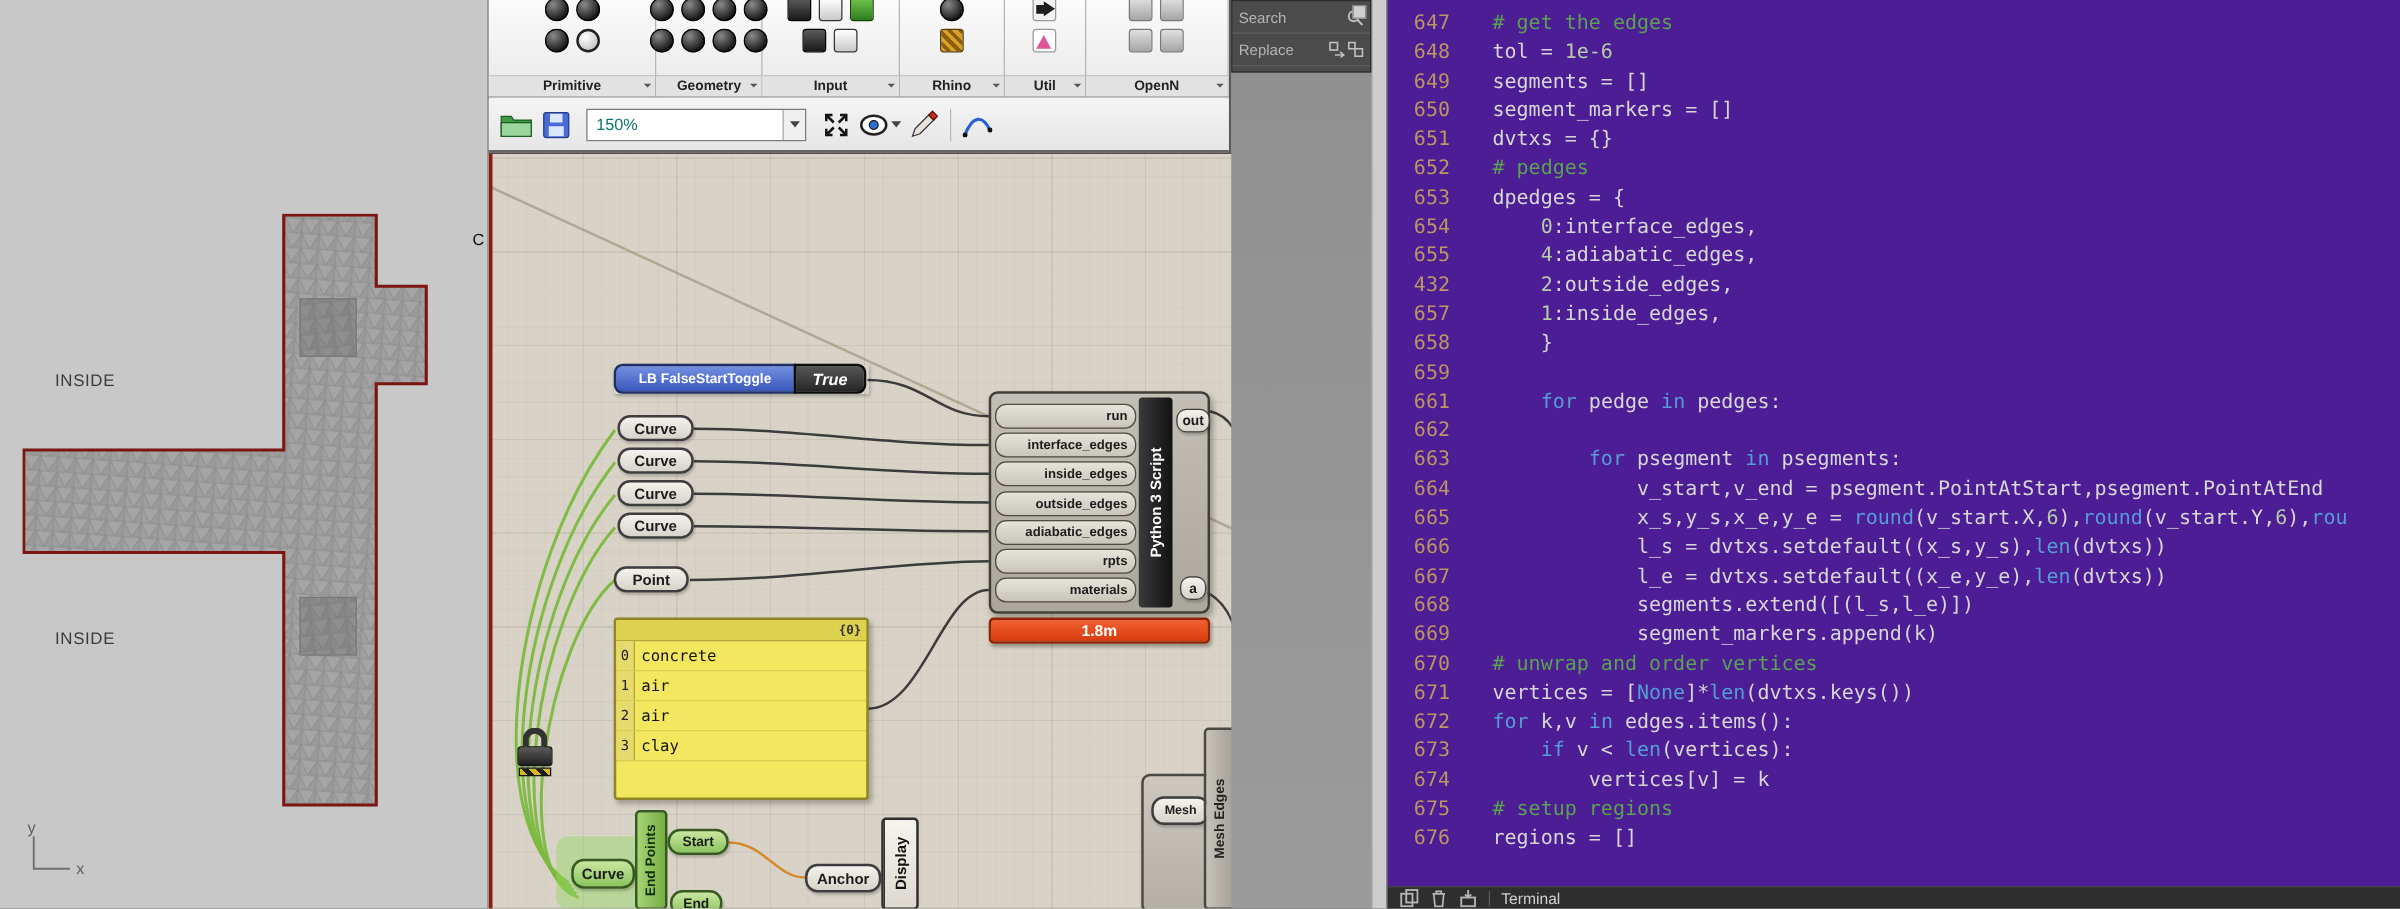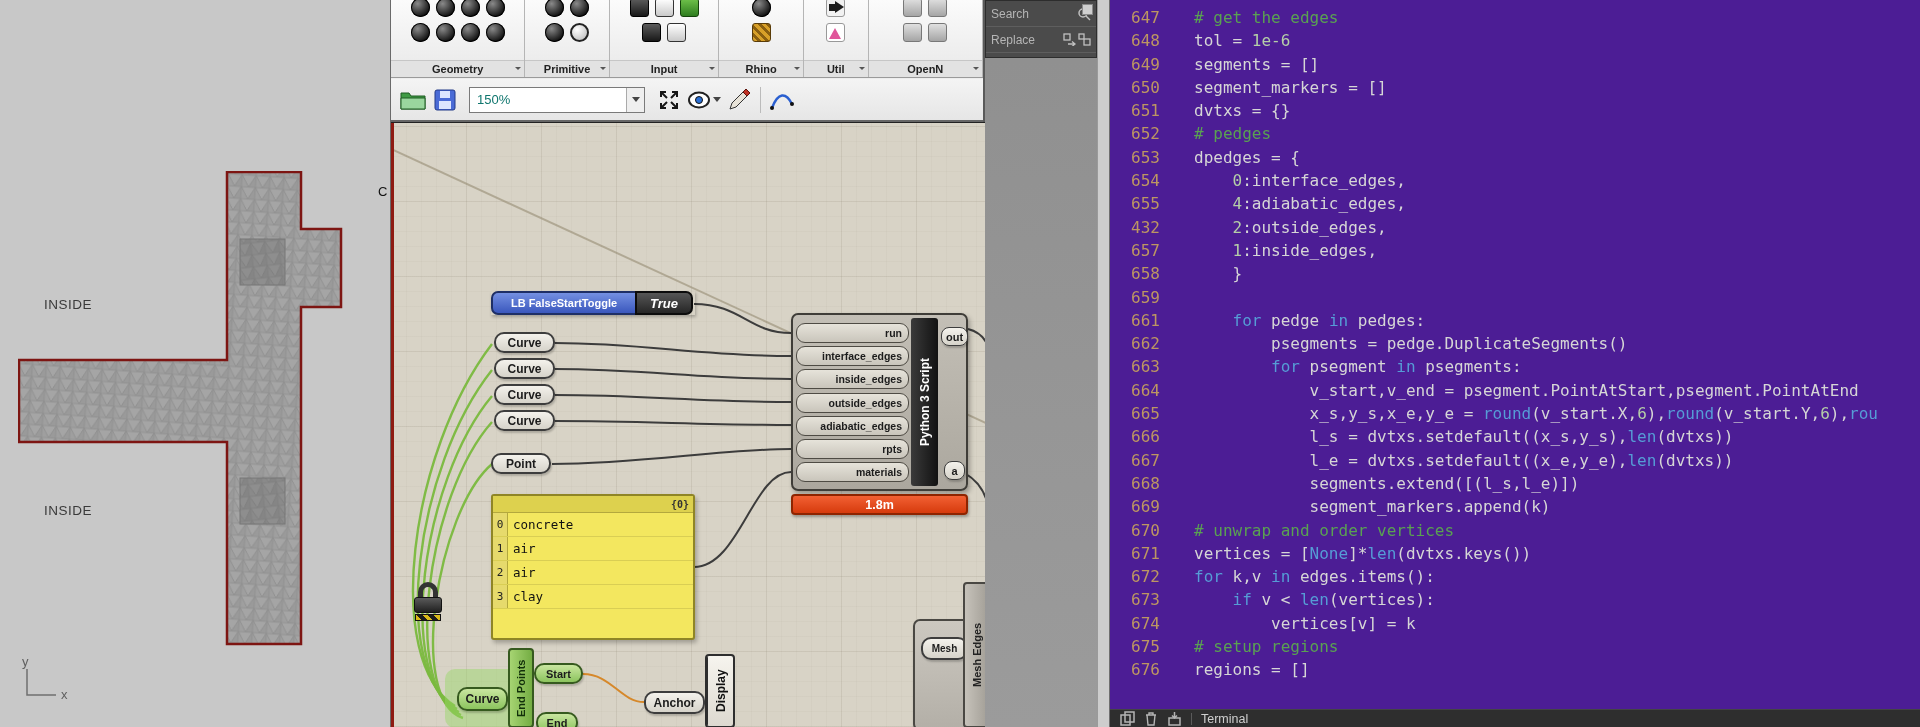--- a/index.html
+++ b/index.html
@@ -161,44 +161,44 @@
     <div class="c-label">C</div>
   </div>
 
   <div class="gh">
     <div class="gh-tabs">
         <div class="gh-tab">
           <div class="tab-icons">
             <div class="icon-row">
               <span class="ticon dc"></span>
               <span class="ticon dc"></span>
+            </div>
+            <div class="icon-row">
+              <span class="ticon dc"></span>
+              <span class="ticon wc"></span>
+            </div>
+          </div>
+          <div class="tab-label">Primitive</div>
+        </div>
+        <div class="gh-tab">
+          <div class="tab-icons">
+            <div class="icon-row">
+              <span class="ticon dc"></span>
+              <span class="ticon dc"></span>
               <span class="ticon dc"></span>
               <span class="ticon dc"></span>
             </div>
             <div class="icon-row">
               <span class="ticon dc"></span>
               <span class="ticon dc"></span>
               <span class="ticon dc"></span>
               <span class="ticon dc"></span>
             </div>
           </div>
           <div class="tab-label">Geometry</div>
-        </div>
-        <div class="gh-tab">
-          <div class="tab-icons">
-            <div class="icon-row">
-              <span class="ticon dc"></span>
-              <span class="ticon dc"></span>
-            </div>
-            <div class="icon-row">
-              <span class="ticon dc"></span>
-              <span class="ticon wc"></span>
-            </div>
-          </div>
-          <div class="tab-label">Primitive</div>
         </div>
         <div class="gh-tab">
           <div class="tab-icons">
             <div class="icon-row">
               <span class="ticon ds"></span>
               <span class="ticon ws"></span>
               <span class="ticon gs"></span>
             </div>
             <div class="icon-row">
               <span class="ticon ds"></span>
@@ -444,21 +444,21 @@
         <div class="cl"><span class="ln">651</span><span class="lt"><span class="tok-p">dvtxs = {}</span></span></div>
         <div class="cl"><span class="ln">652</span><span class="lt"><span class="tok-c"># pedges</span></span></div>
         <div class="cl"><span class="ln">653</span><span class="lt"><span class="tok-p">dpedges = {</span></span></div>
         <div class="cl"><span class="ln">654</span><span class="lt"><span class="tok-p">    </span><span class="tok-n">0</span><span class="tok-p">:interface_edges,</span></span></div>
         <div class="cl"><span class="ln">655</span><span class="lt"><span class="tok-p">    </span><span class="tok-n">4</span><span class="tok-p">:adiabatic_edges,</span></span></div>
         <div class="cl"><span class="ln">432</span><span class="lt"><span class="tok-p">    </span><span class="tok-n">2</span><span class="tok-p">:outside_edges,</span></span></div>
         <div class="cl"><span class="ln">657</span><span class="lt"><span class="tok-p">    </span><span class="tok-n">1</span><span class="tok-p">:inside_edges,</span></span></div>
         <div class="cl"><span class="ln">658</span><span class="lt"><span class="tok-p">    }</span></span></div>
         <div class="cl"><span class="ln">659</span><span class="lt"></span></div>
         <div class="cl"><span class="ln">661</span><span class="lt"><span class="tok-p">    </span><span class="tok-k">for</span><span class="tok-p"> pedge </span><span class="tok-k">in</span><span class="tok-p"> pedges:</span></span></div>
-        <div class="cl"><span class="ln">662</span><span class="lt"><span class="tok-p">        psegments = pedge.DuplicateSegments()</span></span></div>
+        <div class="cl"><span class="ln">662</span></div>
         <div class="cl"><span class="ln">663</span><span class="lt"><span class="tok-p">        </span><span class="tok-k">for</span><span class="tok-p"> psegment </span><span class="tok-k">in</span><span class="tok-p"> psegments:</span></span></div>
         <div class="cl"><span class="ln">664</span><span class="lt"><span class="tok-p">            v_start,v_end = psegment.PointAtStart,psegment.PointAtEnd</span></span></div>
         <div class="cl"><span class="ln">665</span><span class="lt"><span class="tok-p">            x_s,y_s,x_e,y_e = </span><span class="tok-b">round</span><span class="tok-p">(v_start.X,</span><span class="tok-n">6</span><span class="tok-p">),</span><span class="tok-b">round</span><span class="tok-p">(v_start.Y,</span><span class="tok-n">6</span><span class="tok-p">),</span><span class="tok-b">rou</span></span></div>
         <div class="cl"><span class="ln">666</span><span class="lt"><span class="tok-p">            l_s = dvtxs.setdefault((x_s,y_s),</span><span class="tok-b">len</span><span class="tok-p">(dvtxs))</span></span></div>
         <div class="cl"><span class="ln">667</span><span class="lt"><span class="tok-p">            l_e = dvtxs.setdefault((x_e,y_e),</span><span class="tok-b">len</span><span class="tok-p">(dvtxs))</span></span></div>
         <div class="cl"><span class="ln">668</span><span class="lt"><span class="tok-p">            segments.extend([(l_s,l_e)])</span></span></div>
         <div class="cl"><span class="ln">669</span><span class="lt"><span class="tok-p">            segment_markers.append(k)</span></span></div>
         <div class="cl"><span class="ln">670</span><span class="lt"><span class="tok-c"># unwrap and order vertices</span></span></div>
         <div class="cl"><span class="ln">671</span><span class="lt"><span class="tok-p">vertices = [</span><span class="tok-k">None</span><span class="tok-p">]*</span><span class="tok-b">len</span><span class="tok-p">(dvtxs.keys())</span></span></div>
         <div class="cl"><span class="ln">672</span><span class="lt"><span class="tok-k">for</span><span class="tok-p"> k,v </span><span class="tok-k">in</span><span class="tok-p"> edges.items():</span></span></div>

